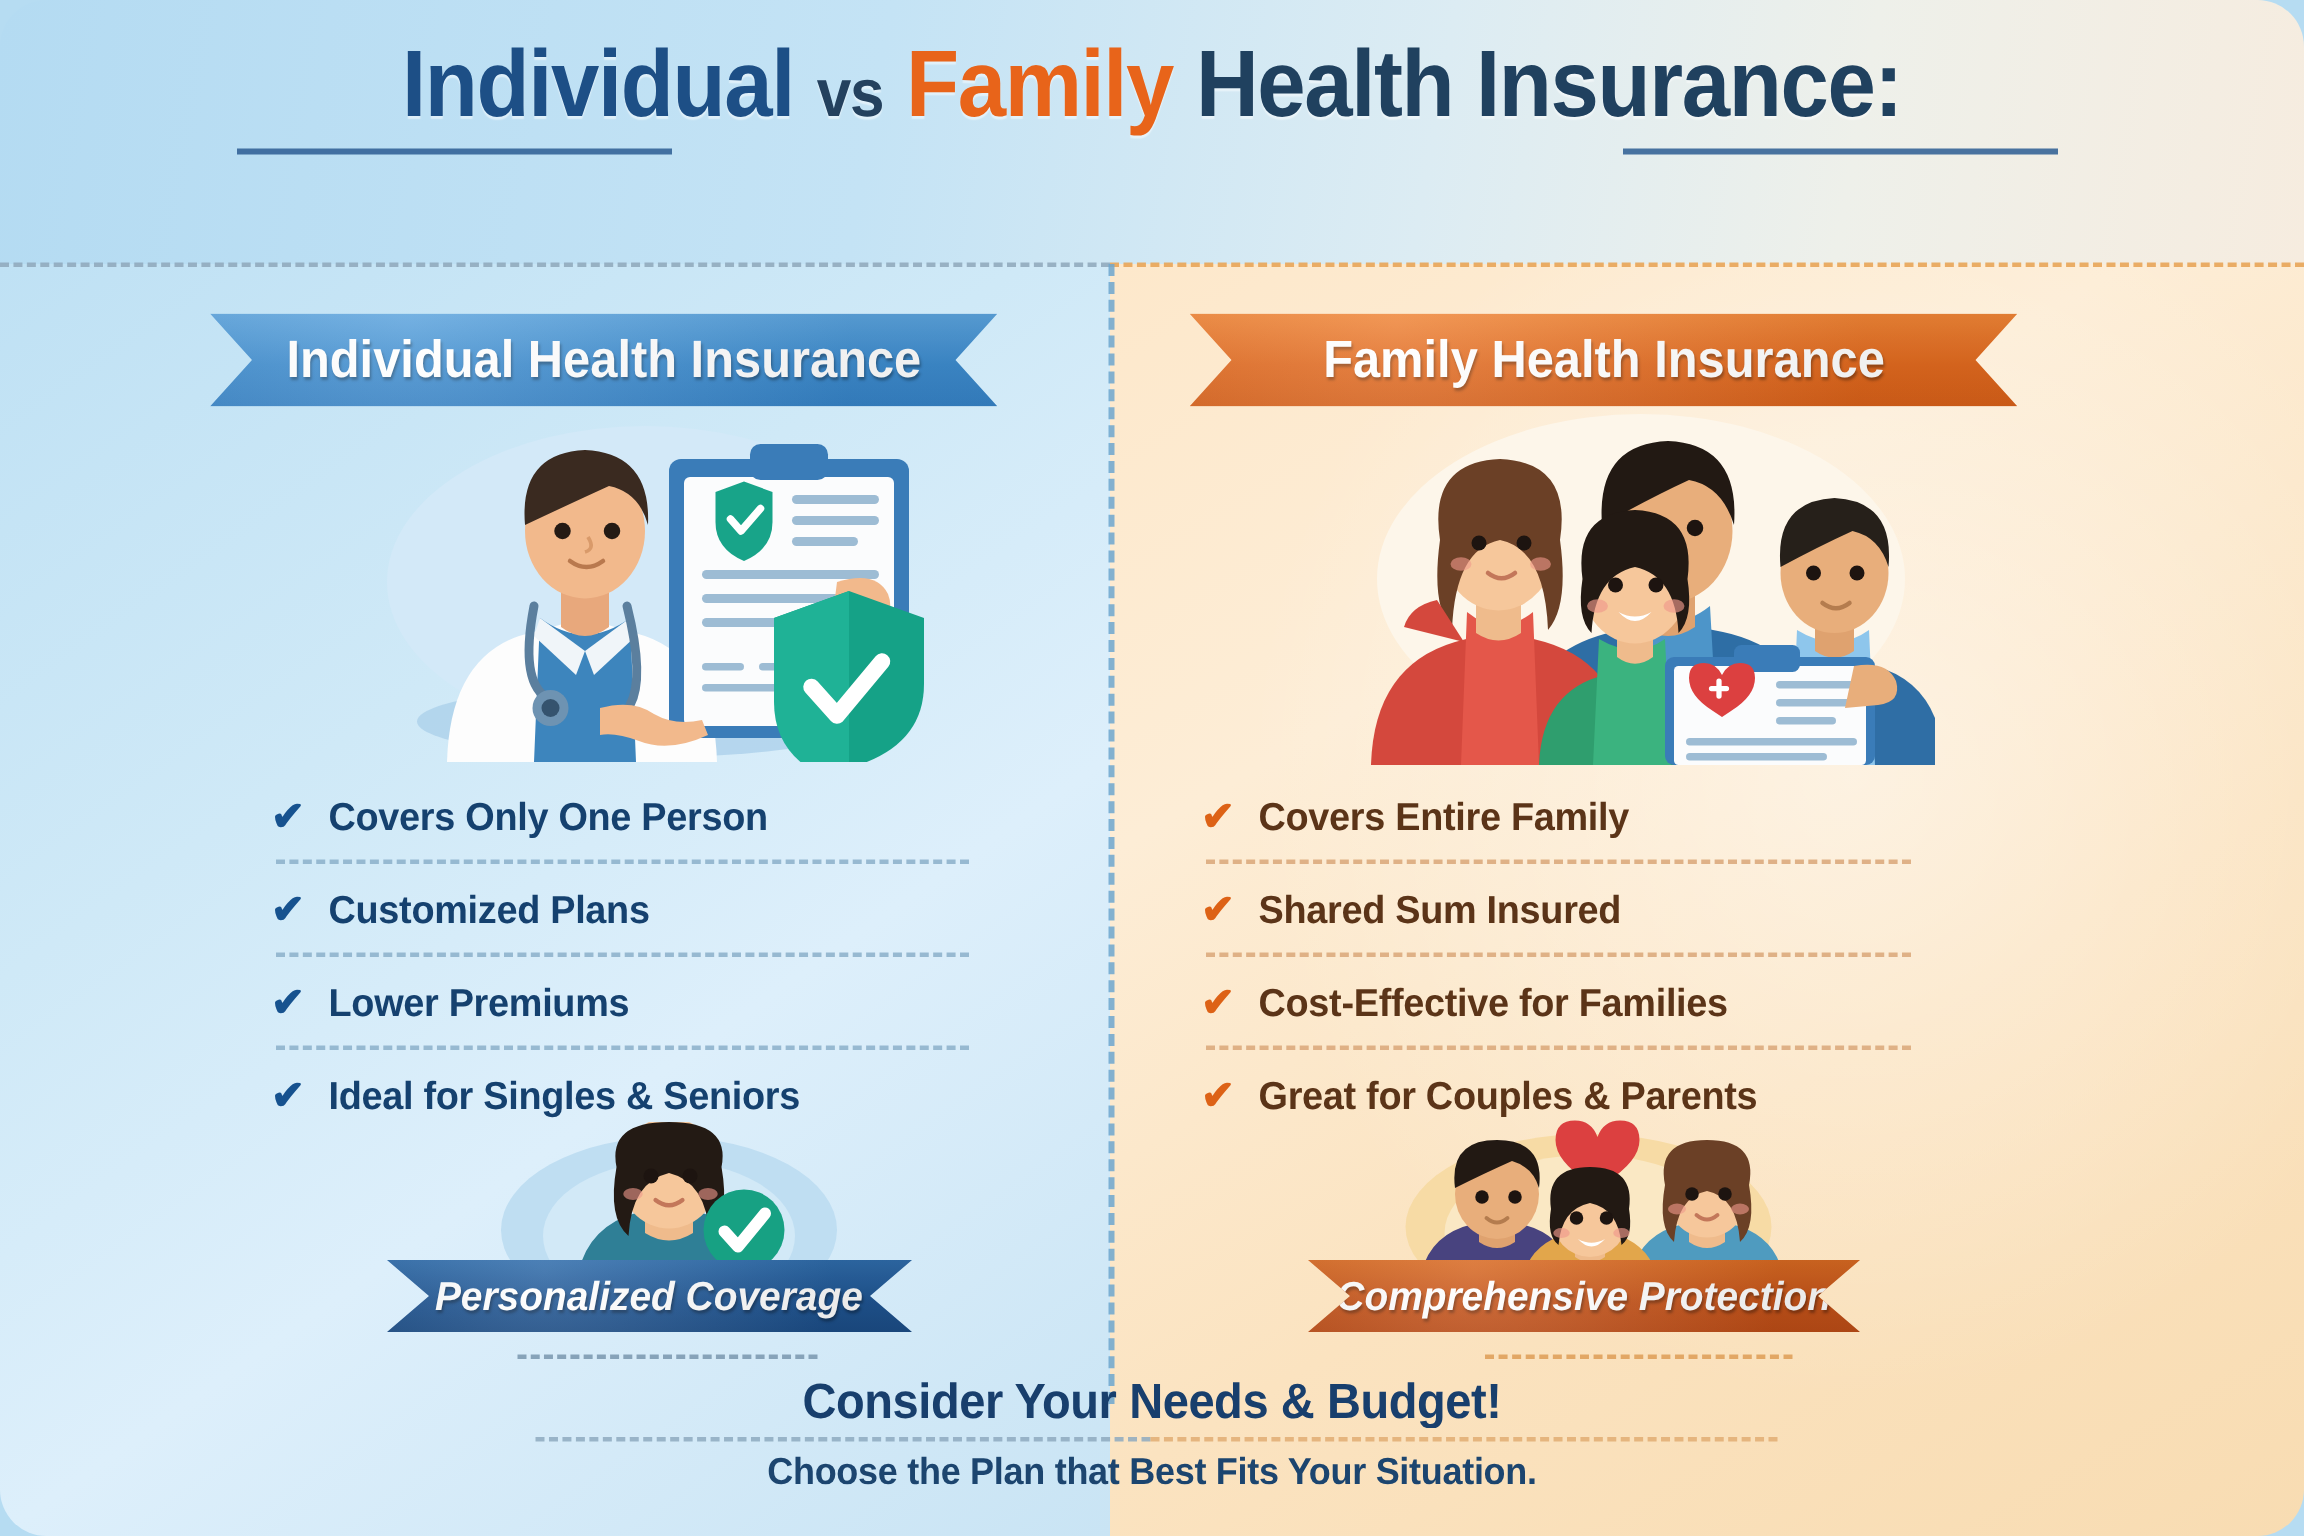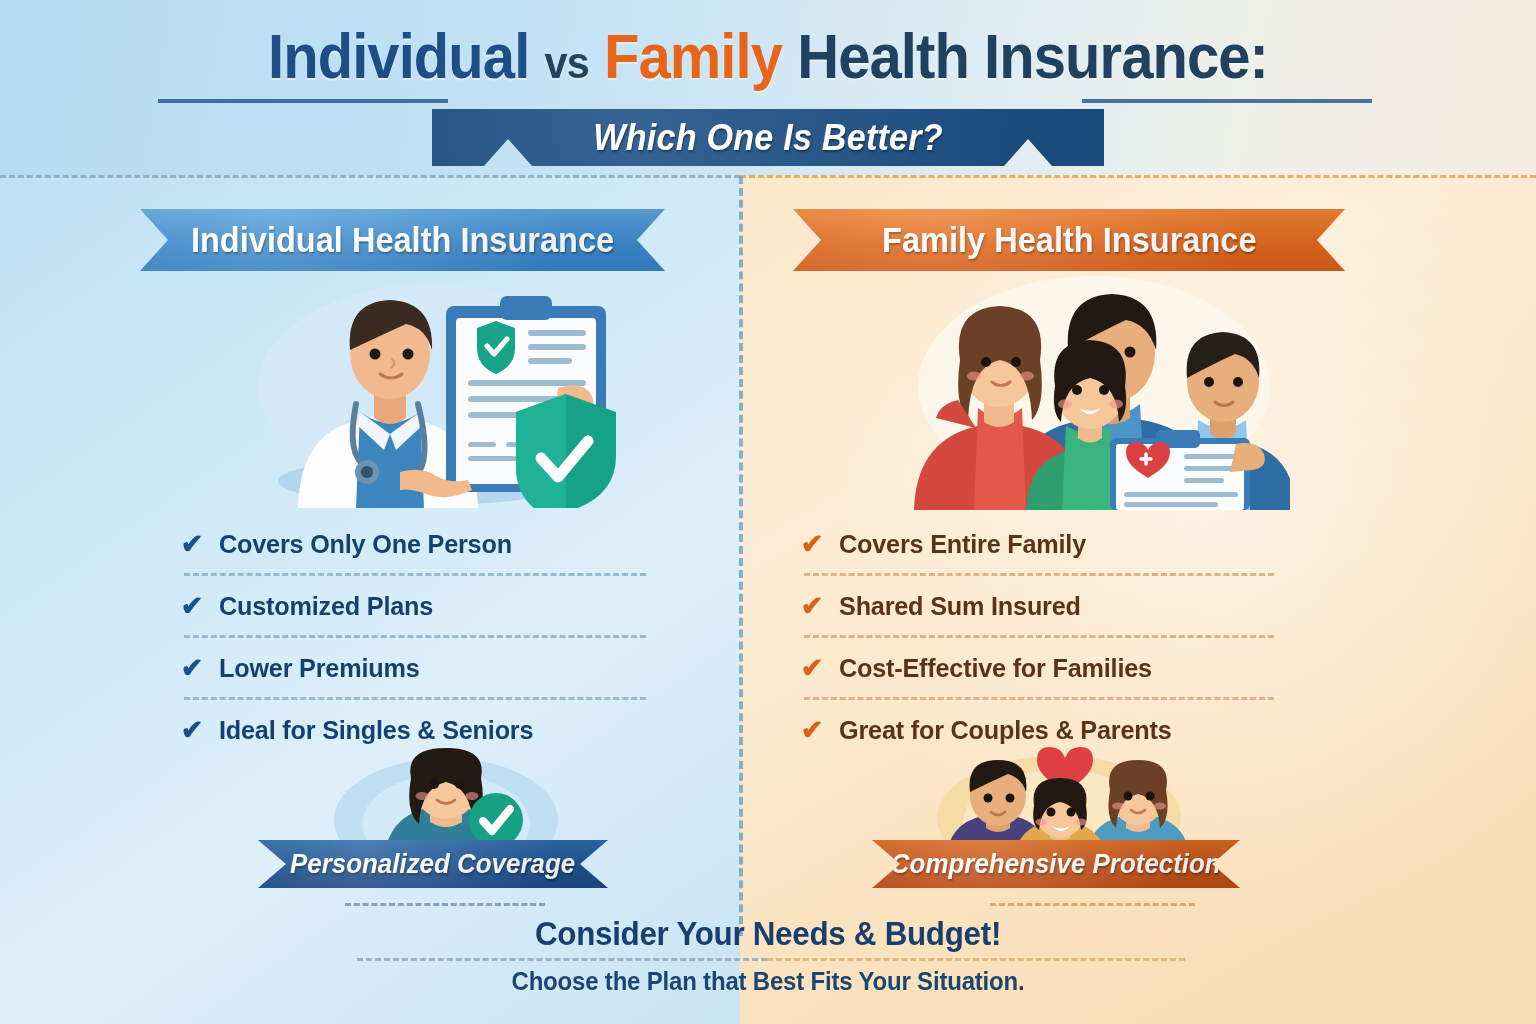--- a/index.html
+++ b/index.html
@@ -4,21 +4,21 @@
 <style>
   * { margin:0; padding:0; box-sizing:border-box; }
   html,body { width:1536px; height:1024px; overflow:hidden; }
   body {
     font-family:"Liberation Sans", sans-serif;
     background:#b6dcf2;
     position:relative;
   }
 
   
-  #stage { position:absolute; inset:0; overflow:hidden; }
+  #stage { position:absolute; inset:0; overflow:hidden;border-radius:31px; }
 
   .bg-top {
     position:absolute; left:0; top:0; width:1536px; height:176px;
     background:linear-gradient(100deg,#b4dbf2 0%,#c4e3f5 38%,#dcecf3 62%,#eef0ea 80%,#f6ecdf 100%);
   }
   .bg-left {
     position:absolute; left:0; top:176px; width:740px; height:848px;
     background:linear-gradient(145deg,#bfe1f4 0%,#cfe9f7 35%,#ddeffb 62%,#c9e4f4 100%);
   }
   .bg-right {
@@ -214,23 +214,20 @@
 
   <div class="title">
     <span>Individual</span>
     <span class="vs">vs</span>
     <span class="fam">Family</span>
     <span class="tail">Health Insurance:</span>
   </div>
   <div class="t-underline-l"></div>
   <div class="t-underline-r"></div>
 
-  <div class="sub-ribbon">
-    <span>Which One Is Better?</span>
-  </div>
 
   <div class="col-ribbon" id="ribbon-left">
     <span class="lbl">Individual Health Insurance</span>
   </div>
   <div class="col-ribbon" id="ribbon-right">
     <span class="lbl">Family Health Insurance</span>
   </div>
 
   <svg class="illus" id="illus-left" viewBox="0 0 404 232">
     <ellipse cx="202" cy="112" rx="172" ry="104" fill="#d3e9f8"></ellipse>

